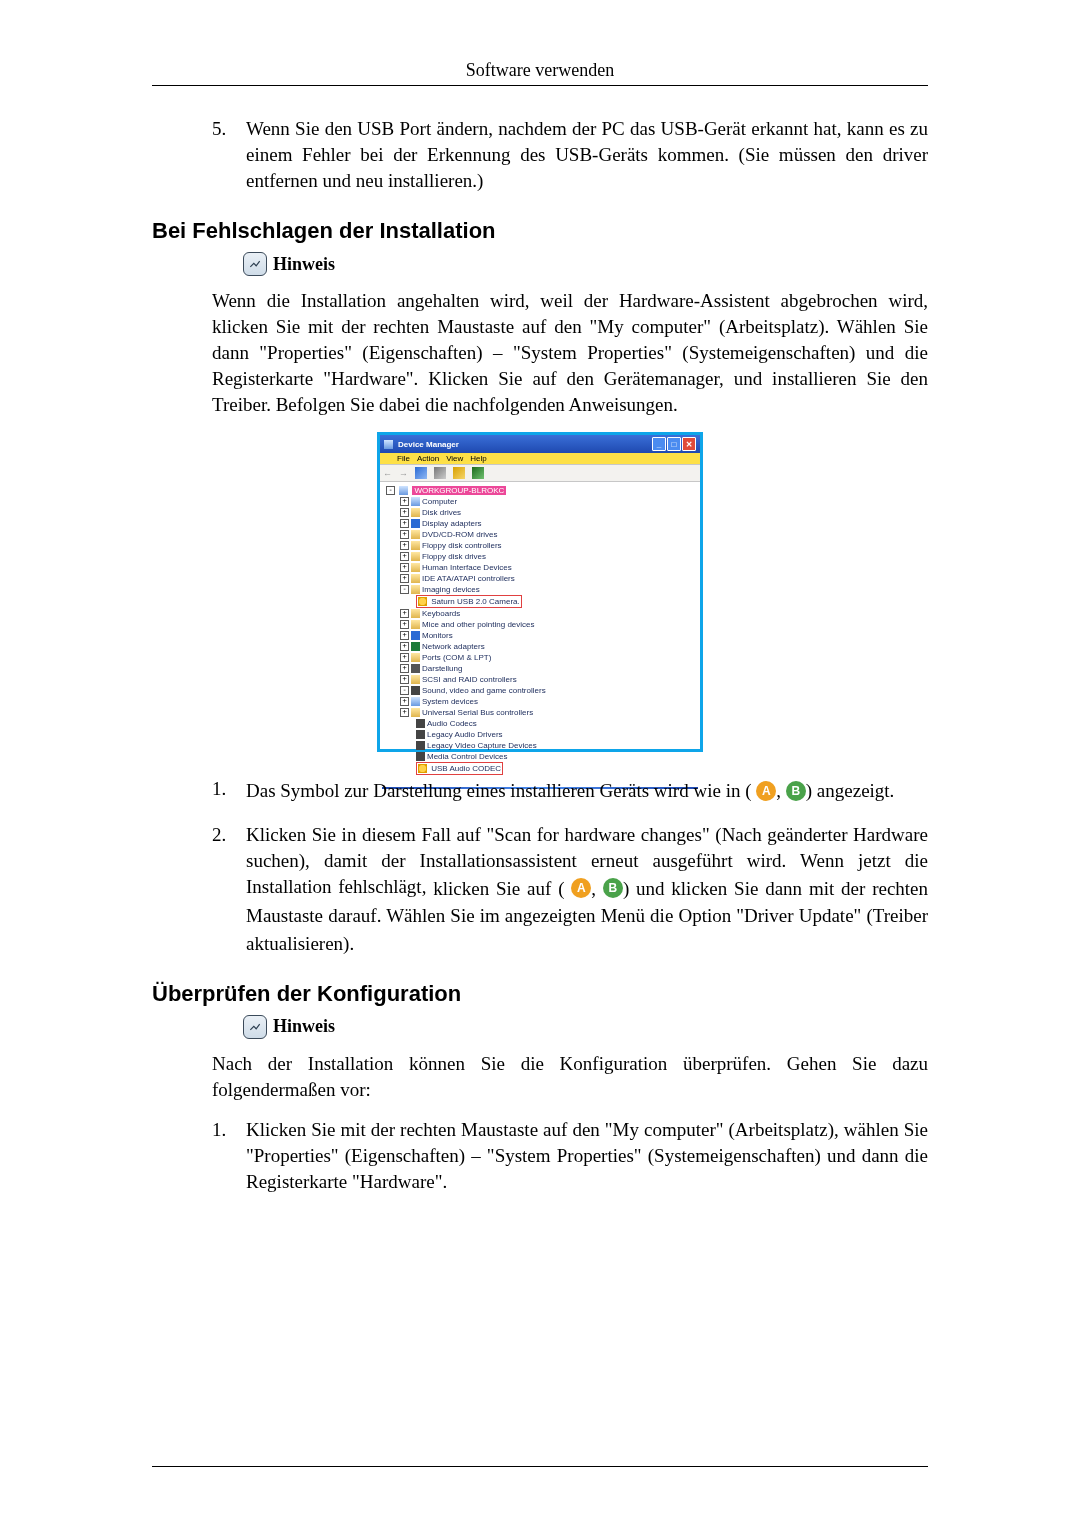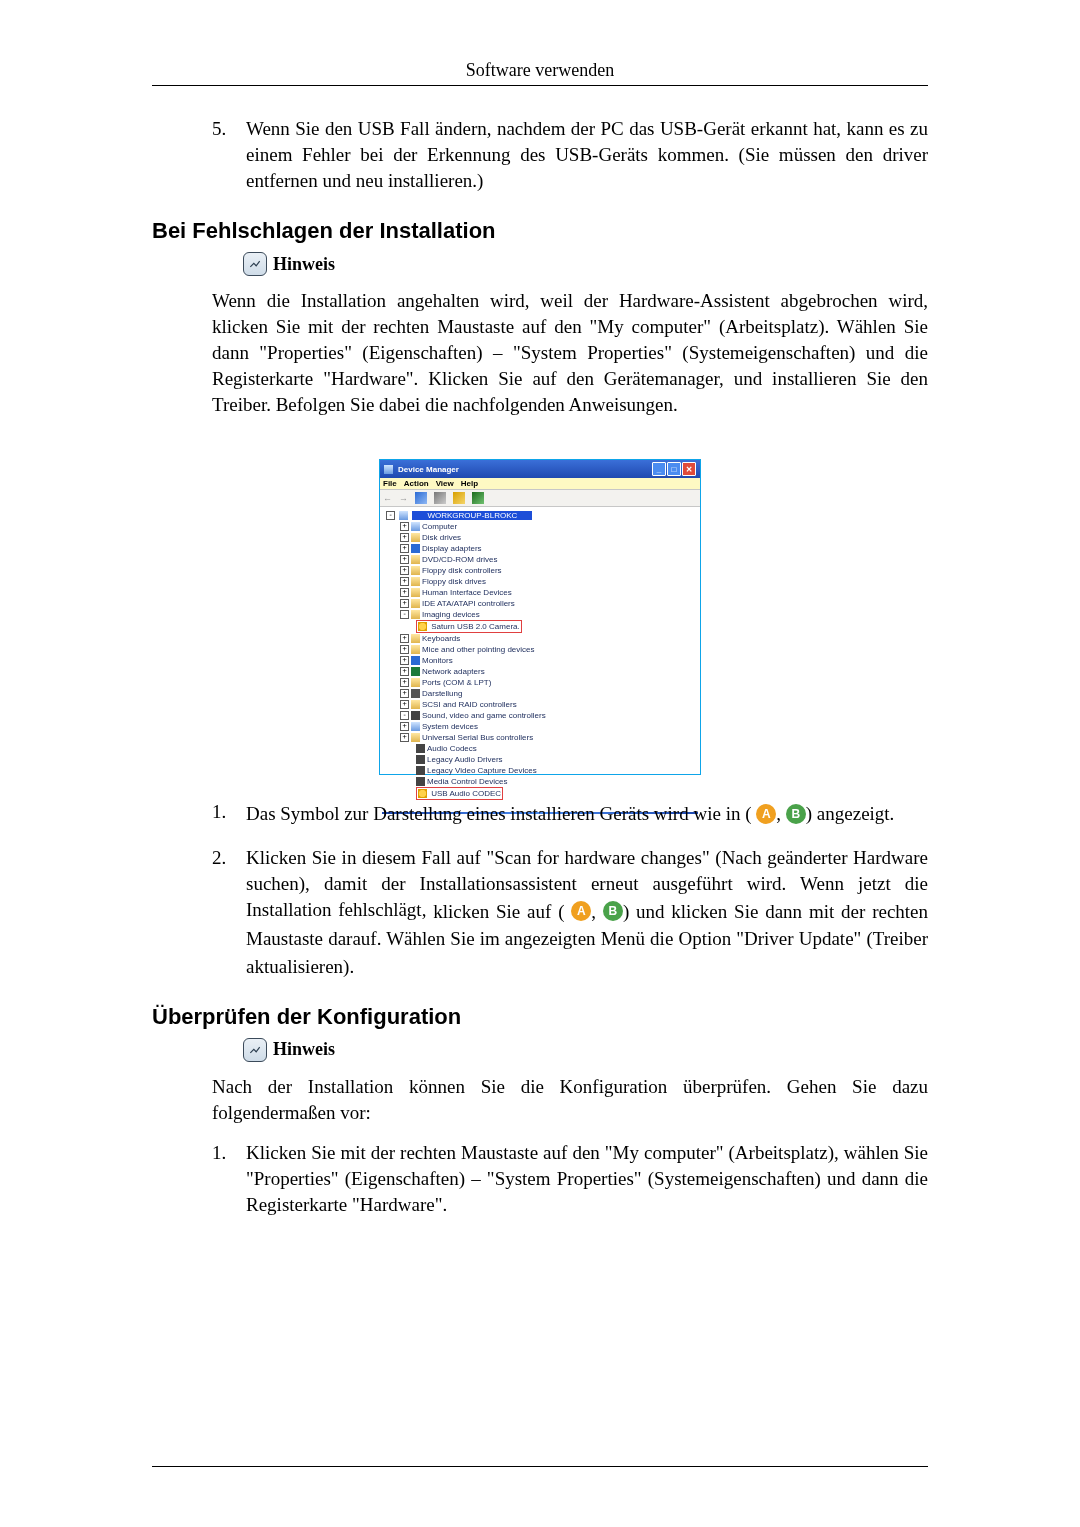--- a/index.html
+++ b/index.html
@@ -86,51 +86,49 @@
   .figure-wrap {
     display:flex;
     justify-content:center;
     margin: 6px 0 24px 0;
   }
   
   .dm-window {
     width: 320px;
     font-family: Tahoma, Arial, sans-serif;
     font-size: 8px;
-    border: 1px solid #0ea5e9;
+    border: 3px solid #0ea5e9;
     background:#fff;
     box-shadow: 0 0 0 1px #9db5e5 inset;
-    margin-top: 27px;
   }
   .dm-titlebar {
     background: linear-gradient(180deg,#3a6fd8,#1f49b0);
     color:#fff;
     padding:2px 4px;
     display:flex;
     align-items:center;
     justify-content: space-between;
   }
   .dm-titlebar .t-left { display:flex; align-items:center; gap:3px; }
   .dm-title { font-weight:bold; }
   .dm-ctl { display:flex; gap:1px; }
   .dm-ctl span {
     width:12px;height:12px;display:inline-flex;align-items:center;justify-content:center;
     font-size:8px;font-weight:bold;border:1px solid #fff;border-radius:1px;
   }
   .dm-min{background:#4b8cf0;color:#fff;}
   .dm-max{background:#4b8cf0;color:#fff;}
   .dm-close{background:#e04b3a;color:#fff;}
   .dm-menu {
-    background:#fef9c3;
-    padding:1px 3px;
+    background:#fde047;
+    padding:1px 17px;
     border-bottom:1px solid #c7c7c7;
     font-size:8px;
     display:flex;
     gap:7px;
-    font-weight:bold;
   }
   .dm-tool {
     background:#f3f2ef;
     padding:2px 3px;
     border-bottom:1px solid #c7c7c7;
     display:flex;
     gap:7px;
     align-items:center;
     font-size:9px;
   }
@@ -151,21 +149,21 @@
          line-height:6px; text-align:center; font-size:7px; margin-right:2px;
          color:#000; background:#fff; font-family:monospace; vertical-align:middle;}
   .ic { display:inline-block; width:9px; height:9px; margin-right:2px; vertical-align:middle;}
   .ic-pc{background:linear-gradient(#cfe4ff,#6a9ae0);}
   .ic-fold{background:linear-gradient(#ffe7a1,#e0b54e);}
   .ic-mon{background:#2a6ad4;}
   .ic-net{background:#1c7a3a;}
   .ic-chip{background:#555;}
   .ic-snd{background:#444;}
   .ic-warn{background:radial-gradient(circle,#ffd24a 55%,#e0a000 60%);}
-  .root-sel { background:#1d4ed8; color:#fff; padding:0 15px; }
+  .root-sel { background:#ec4899; color:#fff; padding:0 2px; }
   .redbox { border:1px solid #e04040; padding:0 1px; display:inline-block; }
   .children { padding-left: 18px; }
   .children-deep { padding-left: 34px; }
   .dm-divider {
     height:2px;
     background:linear-gradient(90deg,#1f49b0,#4b8cf0,#1f49b0);
     margin-top:12px;
   }
   .badge {
     display:inline-flex;
@@ -188,21 +186,21 @@
 </head>
 <body>
 
 <div class="page">
 
   <div class="header-center">Software verwenden</div>
   <hr class="header-rule">
 
   <div class="ordered section-indent">
     <div class="num">5.</div>
-    <div class="txt">Wenn Sie den USB Fall ändern, nachdem der PC das USB-Gerät erkannt hat, kann es zu einem Fehler bei der Erkennung des USB-Geräts kommen. (Sie müssen den driver entfernen und neu installieren.)</div>
+    <div class="txt">Wenn Sie den USB Port ändern, nachdem der PC das USB-Gerät erkannt hat, kann es zu einem Fehler bei der Erkennung des USB-Geräts kommen. (Sie müssen den driver entfernen und neu installieren.)</div>
   </div>
 
   <h2 class="section-title">Bei Fehlschlagen der Installation</h2>
   <div class="hinweis-line">
     <span class="note-icon">
       <svg viewBox="0 0 24 24">
           <path d="M4 17l6-6 4 4 6-8"></path>
         </svg>
     </span>
     <span class="hinweis-label">Hinweis</span>

